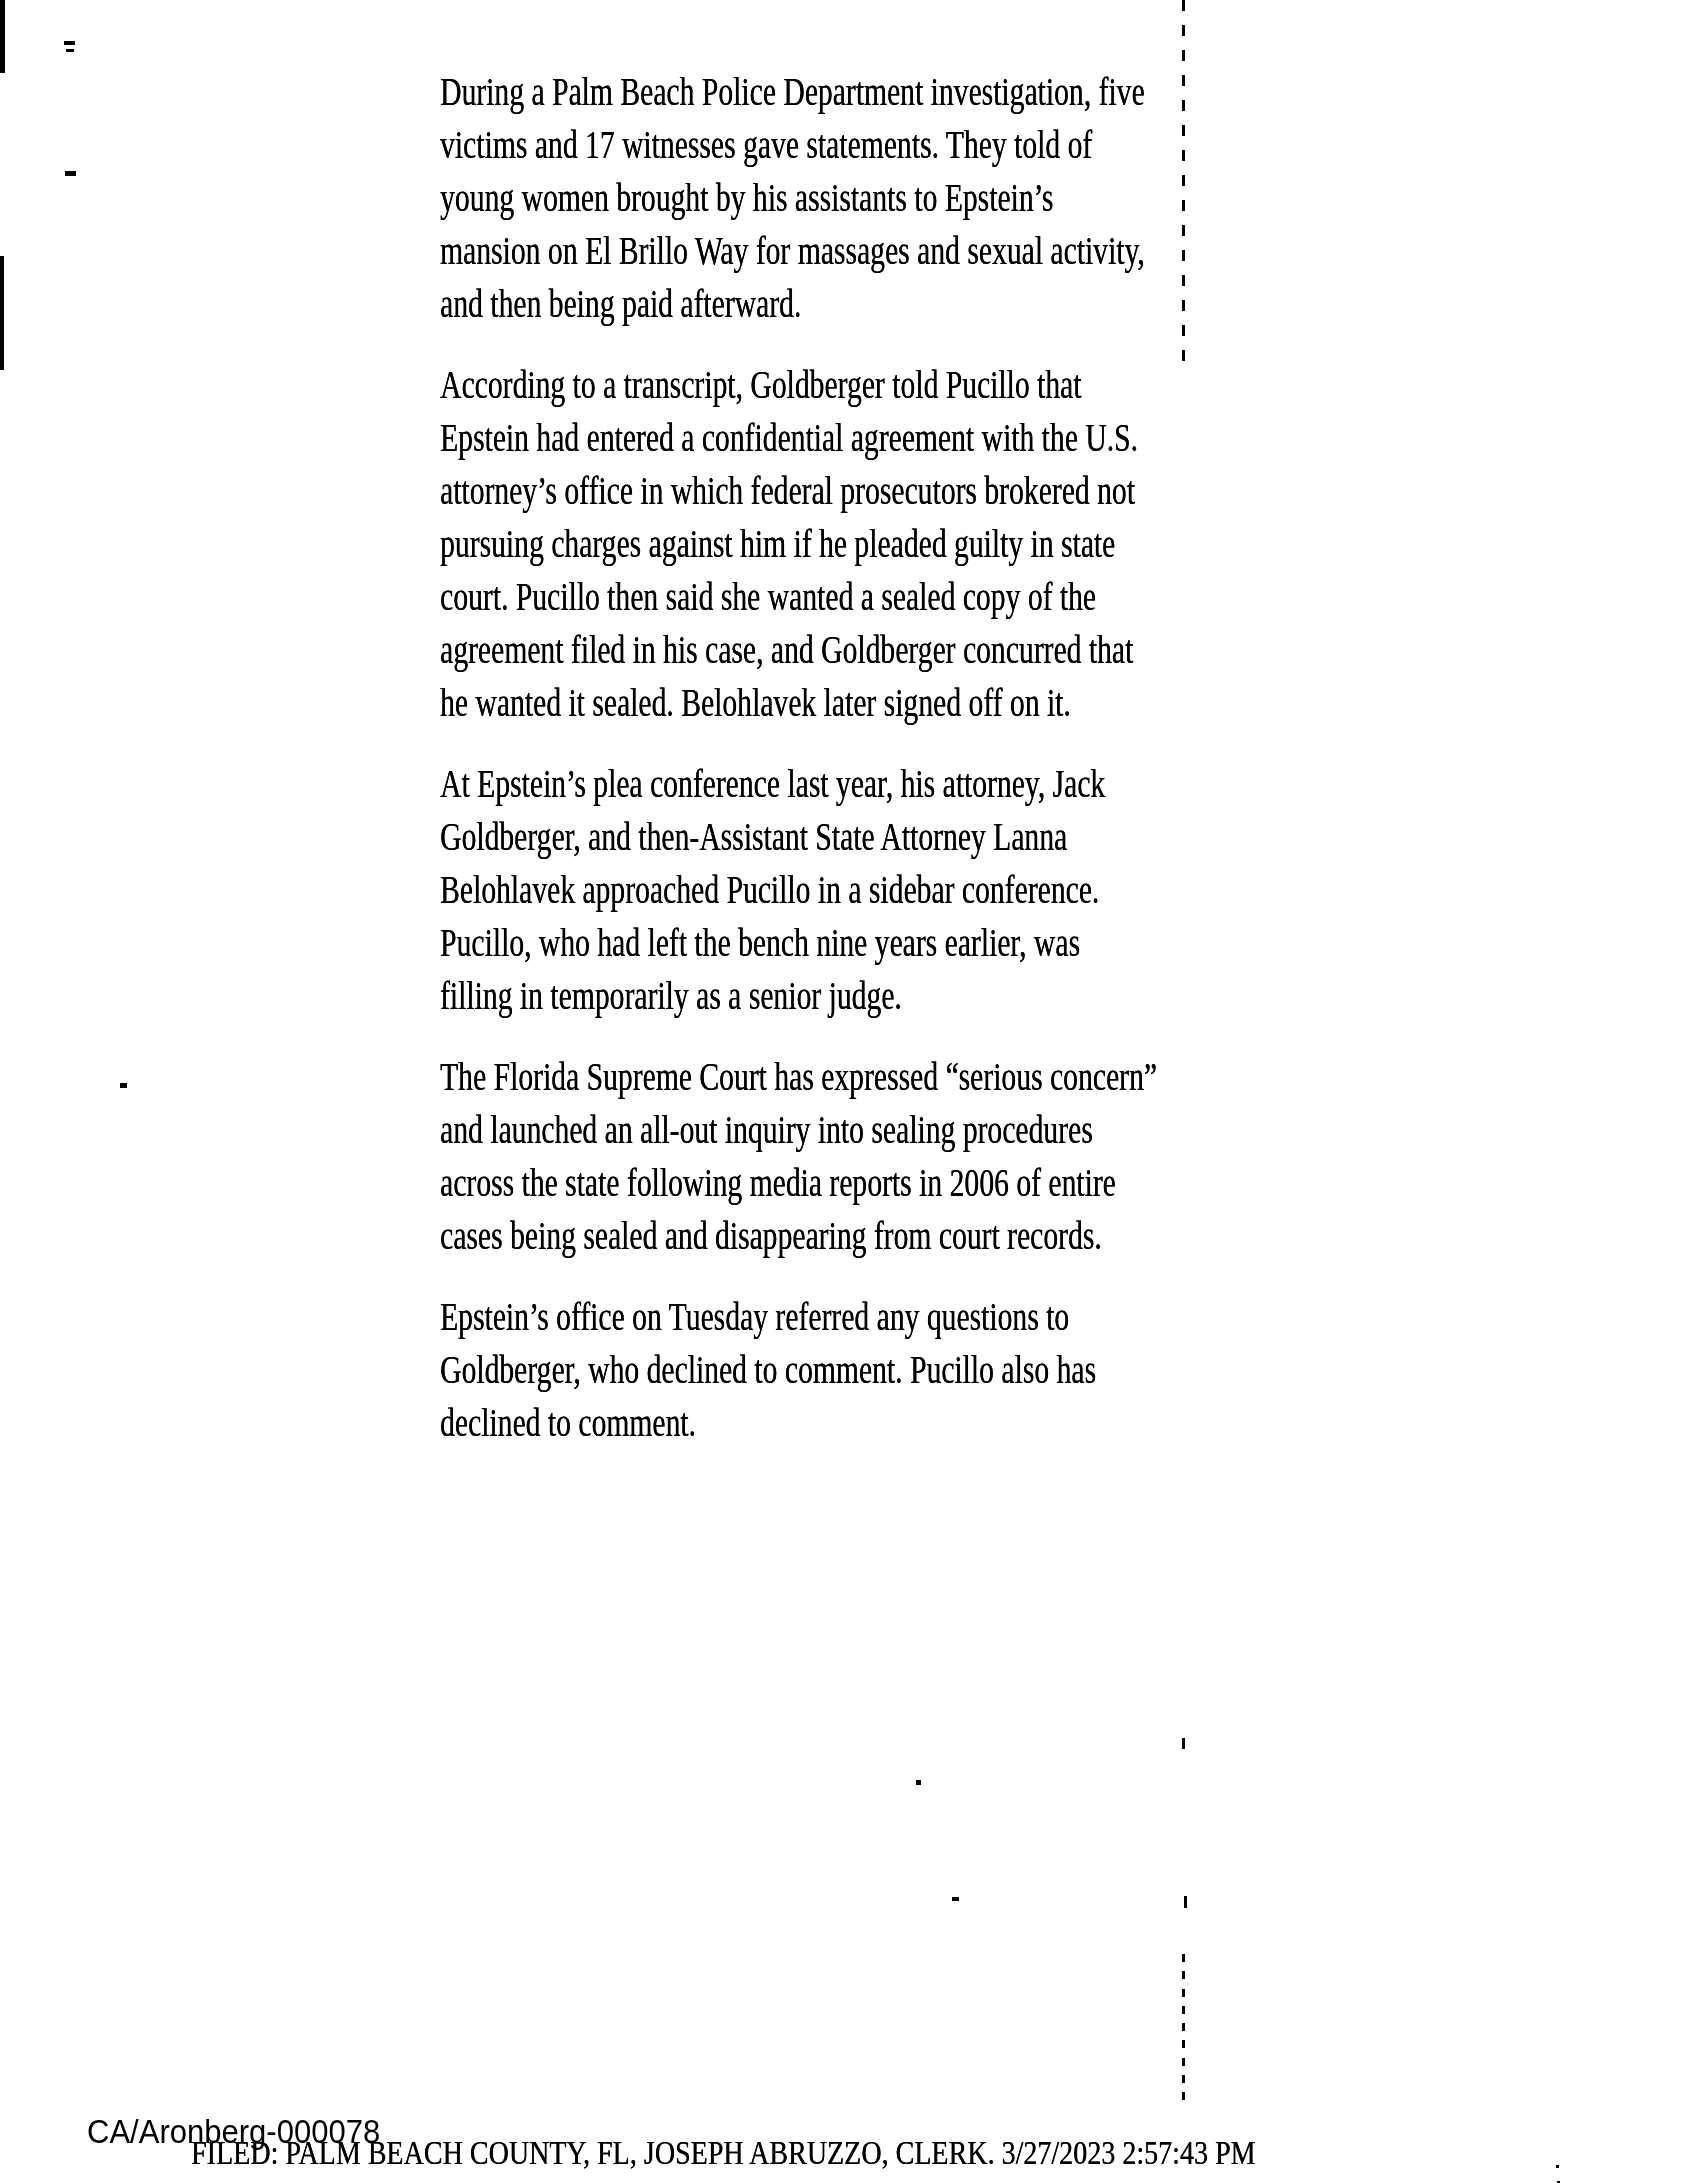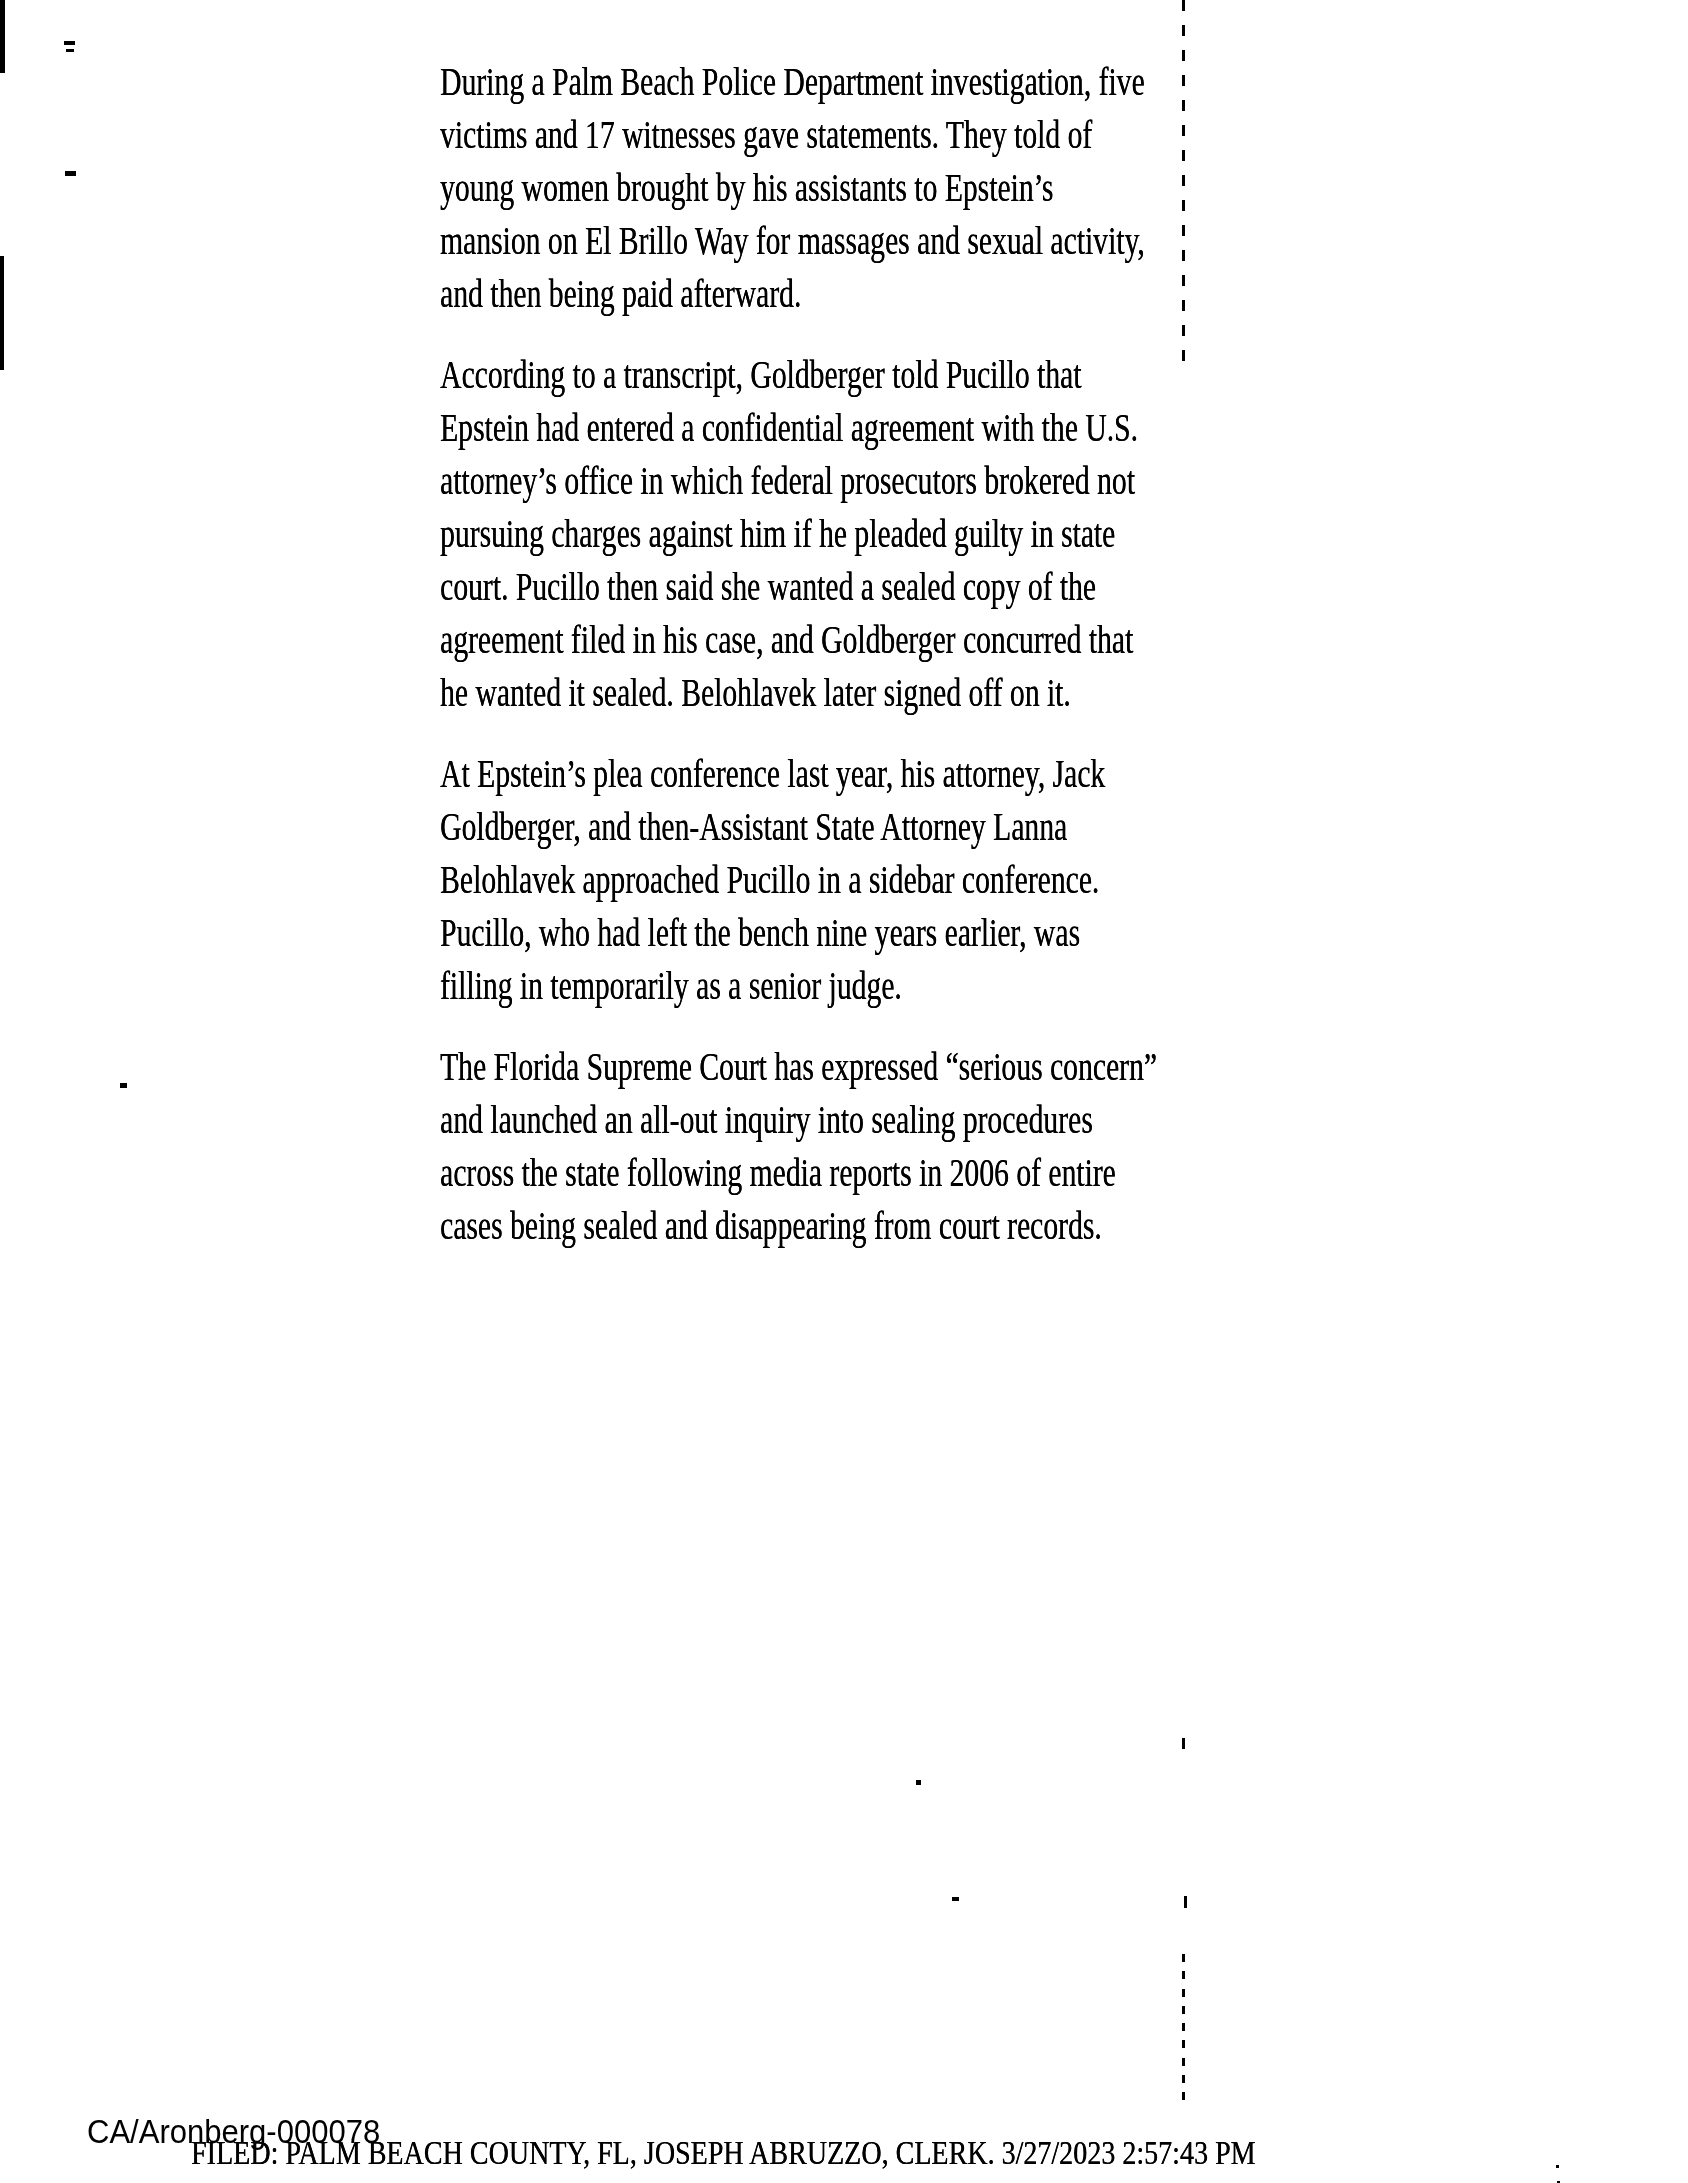--- a/index.html
+++ b/index.html
@@ -14,21 +14,21 @@
     background: #ffffff;
     overflow: hidden;
     font-family: "Liberation Serif", "DejaVu Serif", serif;
     color: #000000;
   }
 
   
   .article {
     position: absolute;
     left: 440px;
-    top: 55px;
+    top: 65px;
     width: 863px;
   }
   .paragraph {
     margin: 0 0 28px 0;
   }
   .line {
     font-size: 39px;
     line-height: 53px;
     white-space: nowrap;
     letter-spacing: 0px;
@@ -131,19 +131,24 @@
         <div class="line">Belohlavek approached Pucillo in a sidebar conference.</div>
         <div class="line">Pucillo, who had left the bench nine years earlier, was</div>
         <div class="line">filling in temporarily as a senior judge.</div>
       </div>
       <div class="paragraph">
         <div class="line">The Florida Supreme Court has expressed “serious concern”</div>
         <div class="line">and launched an all-out inquiry into sealing procedures</div>
         <div class="line">across the state following media reports in 2006 of entire</div>
         <div class="line">cases being sealed and disappearing from court records.</div>
       </div>
+      <div class="paragraph">
+        <div class="line">Epstein’s office on Tuesday referred any questions to</div>
+        <div class="line">Goldberger, who declined to comment. Pucillo also has</div>
+        <div class="line">declined to comment.</div>
+      </div>
     </div>
 
   <div class="bates">CA/Aronberg-000078</div>
   <div class="filed">FILED: PALM BEACH COUNTY, FL, JOSEPH ABRUZZO, CLERK. 3/27/2023 2:57:43 PM</div>
 
 </div>
 
 
 </body></html>

